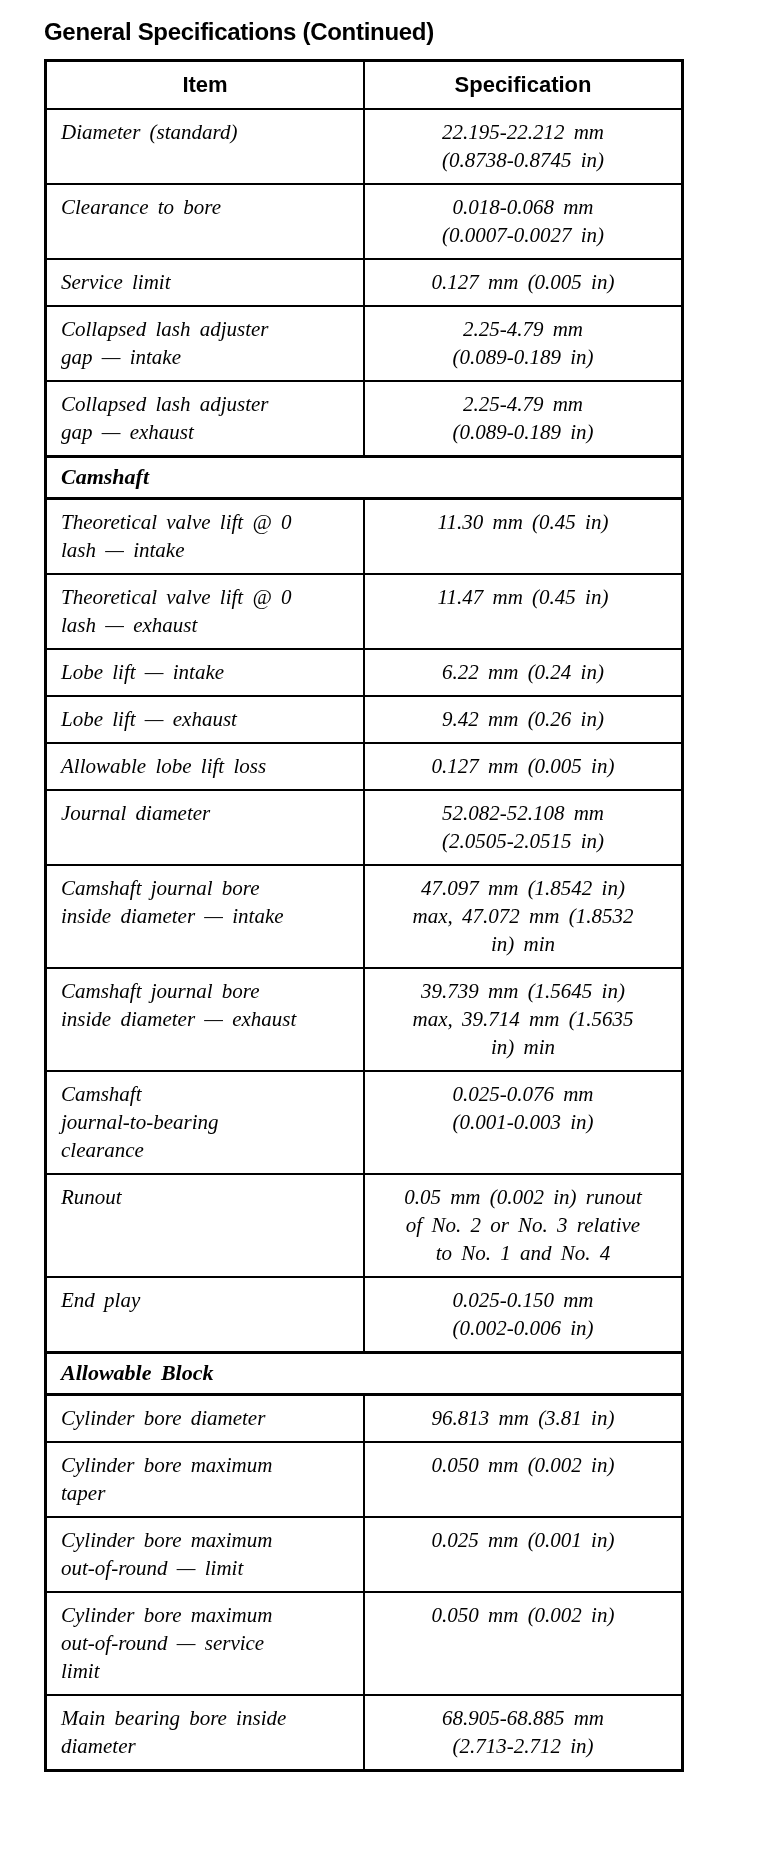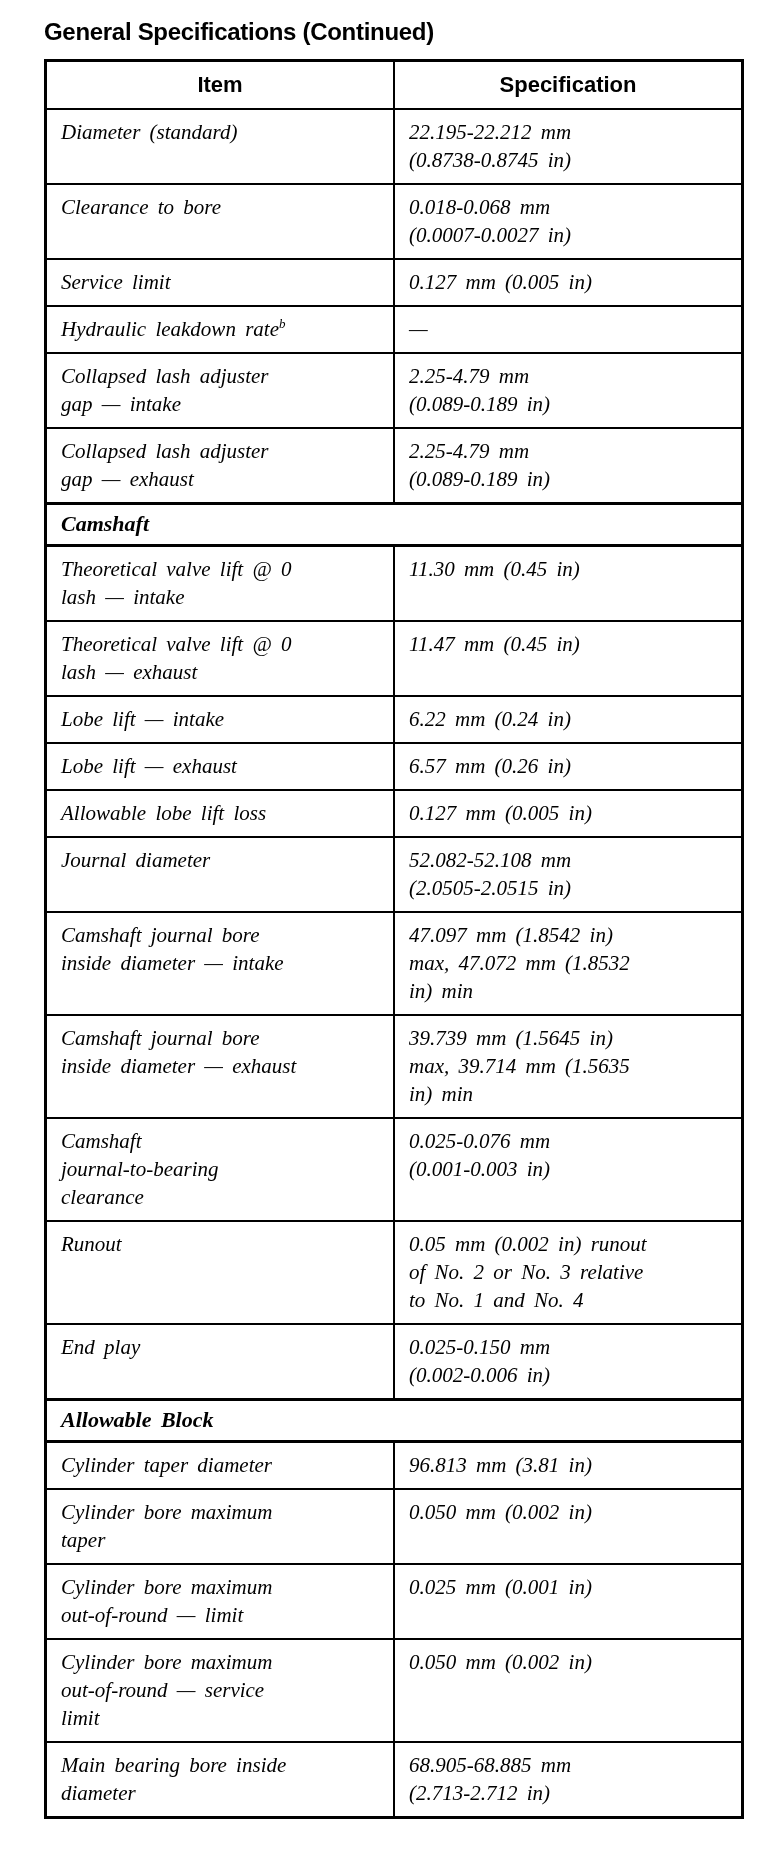--- a/index.html
+++ b/index.html
@@ -19,21 +19,21 @@
   }
   .page-title {
     font-family: "Liberation Sans", sans-serif;
     font-weight: bold;
     font-size: 24px;
     letter-spacing: -0.3px;
     margin: 0 0 13px 0;
   }
   table.spec-table {
     border-collapse: collapse;
-    width: 700px;
+    width: 640px;
     table-layout: fixed;
     border: 3px solid #000000;
   }
   .spec-table th {
     font-family: "Liberation Sans", sans-serif;
     font-weight: bold;
     font-size: 22px;
     text-align: center;
     padding: 10px 8px;
     border: 2px solid #000000;
@@ -47,21 +47,21 @@
     border: 2px solid #000000;
     padding: 8px 14px 9px 14px;
     white-space: pre-line;
     word-spacing: 4px;
     font-style: italic;
   }
   .spec-table td.item-cell {
     text-align: left;
   }
   .spec-table td.spec-cell {
-    text-align: left;
+    text-align: center;
   }
   .spec-table td.section-cell {
     font-weight: bold;
     font-size: 22px;
     padding: 5px 14px 6px 14px;
     border-top: 3px solid #000000;
     border-bottom: 3px solid #000000;
     text-align: left;
   }
   .spec-table sup {
@@ -91,24 +91,20 @@
         <tr>
           <td class="item-cell"><span>Clearance to bore</span></td>
           <td class="spec-cell">0.018-0.068 mm
 (0.0007-0.0027 in)</td>
         </tr>
         <tr>
           <td class="item-cell"><span>Service limit</span></td>
           <td class="spec-cell">0.127 mm (0.005 in)</td>
         </tr>
         <tr>
-          <td class="item-cell"><span>Hydraulic leakdown rate</span><sup>b</sup></td>
-          <td class="spec-cell">—</td>
-        </tr>
-        <tr>
           <td class="item-cell"><span>Collapsed lash adjuster
 gap — intake</span></td>
           <td class="spec-cell">2.25-4.79 mm
 (0.089-0.189 in)</td>
         </tr>
         <tr>
           <td class="item-cell"><span>Collapsed lash adjuster
 gap — exhaust</span></td>
           <td class="spec-cell">2.25-4.79 mm
 (0.089-0.189 in)</td>
@@ -125,21 +121,21 @@
           <td class="item-cell"><span>Theoretical valve lift @ 0
 lash — exhaust</span></td>
           <td class="spec-cell">11.47 mm (0.45 in)</td>
         </tr>
         <tr>
           <td class="item-cell"><span>Lobe lift — intake</span></td>
           <td class="spec-cell">6.22 mm (0.24 in)</td>
         </tr>
         <tr>
           <td class="item-cell"><span>Lobe lift — exhaust</span></td>
-          <td class="spec-cell">6.57 mm (0.26 in)</td>
+          <td class="spec-cell">9.42 mm (0.26 in)</td>
         </tr>
         <tr>
           <td class="item-cell"><span>Allowable lobe lift loss</span></td>
           <td class="spec-cell">0.127 mm (0.005 in)</td>
         </tr>
         <tr>
           <td class="item-cell"><span>Journal diameter</span></td>
           <td class="spec-cell">52.082-52.108 mm
 (2.0505-2.0515 in)</td>
         </tr>
@@ -172,21 +168,21 @@
         </tr>
         <tr>
           <td class="item-cell"><span>End play</span></td>
           <td class="spec-cell">0.025-0.150 mm
 (0.002-0.006 in)</td>
         </tr>
         <tr>
           <td class="section-cell" colspan="2">Allowable Block</td>
         </tr>
         <tr>
-          <td class="item-cell"><span>Cylinder taper diameter</span></td>
+          <td class="item-cell"><span>Cylinder bore diameter</span></td>
           <td class="spec-cell">96.813 mm (3.81 in)</td>
         </tr>
         <tr>
           <td class="item-cell"><span>Cylinder bore maximum
 taper</span></td>
           <td class="spec-cell">0.050 mm (0.002 in)</td>
         </tr>
         <tr>
           <td class="item-cell"><span>Cylinder bore maximum
 out-of-round — limit</span></td>

